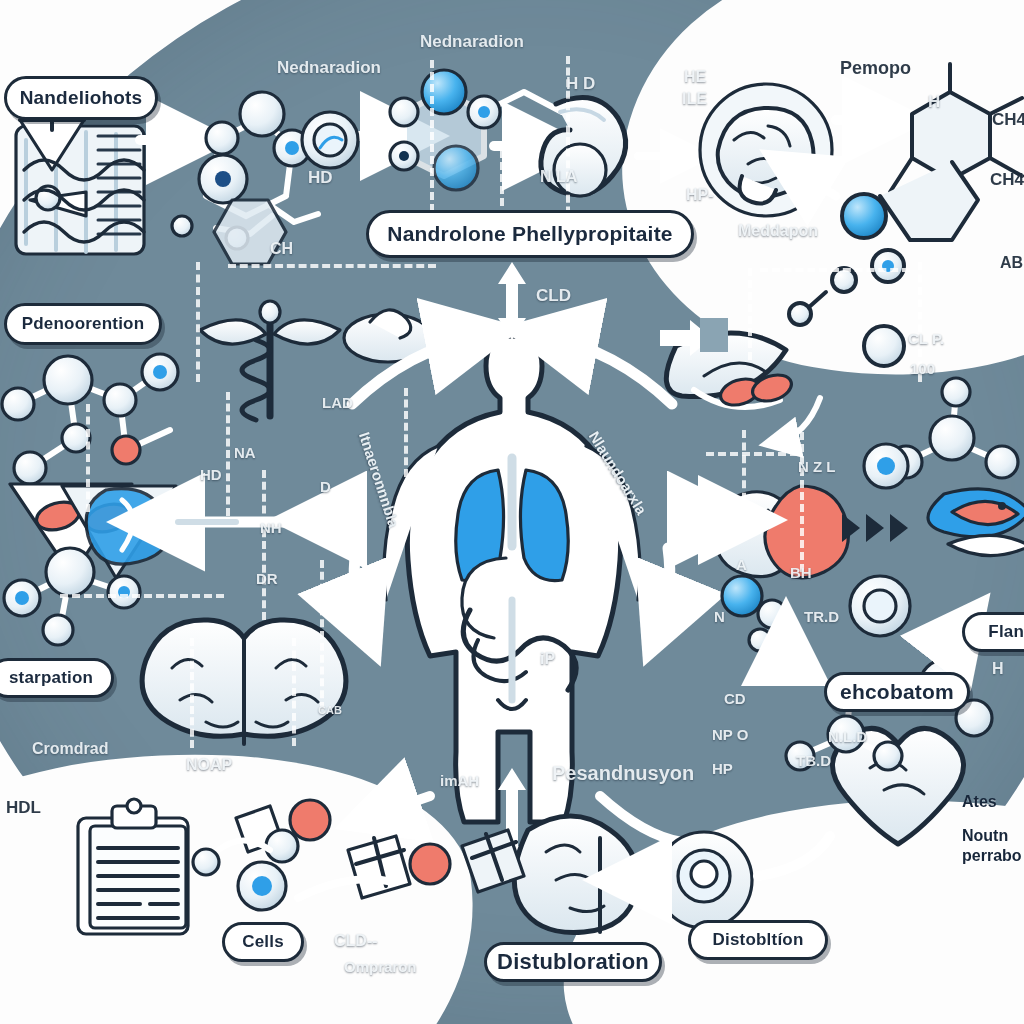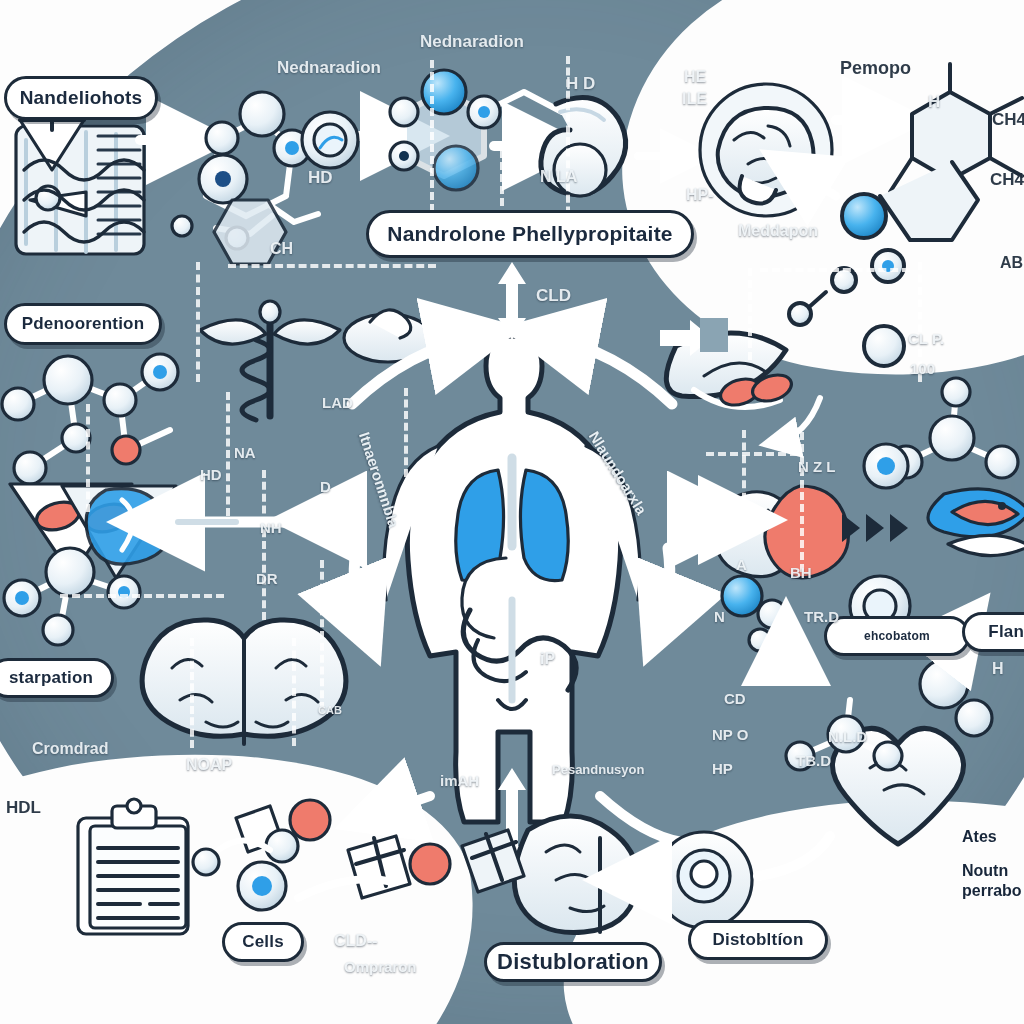--- a/index.html
+++ b/index.html
@@ -419,36 +419,36 @@
   <div class="pill" style="left:4px;top:76px;width:148px;height:38px;font-size:19px;">Nandeliohots</div>
 
   <div class="pill" style="left:4px;top:303px;width:152px;height:36px;font-size:17px;">Pdenoorention</div>
 
   <div class="pill" style="left:366px;top:210px;width:322px;height:42px;font-size:21px;">Nandrolone Phellypropitaite</div>
 
 
   <div class="pill" style="left:-12px;top:658px;width:120px;height:34px;font-size:17px;">starpation</div>
 
 
-  <div class="pill" style="left:824px;top:616px;width:140px;height:34px;font-size:12px;">ehcobatom</div>
+  <div class="pill" style="left:824px;top:672px;width:140px;height:34px;font-size:21px;">ehcobatom</div>
 
   <div class="pill" style="left:962px;top:612px;width:92px;height:34px;font-size:17px;">Flana</div>
 
   <div class="pill" style="left:222px;top:922px;width:76px;height:34px;font-size:17px;">Cells</div>
 
   <div class="pill" style="left:484px;top:942px;width:172px;height:34px;font-size:22px;">Distubloration</div>
 
   <div class="pill" style="left:688px;top:920px;width:134px;height:34px;font-size:17px;">Distobltíon</div>
 
   <div class="lab" style="left:277px;top:58px;font-size:17px;">Nednaradion</div>
   <div class="lab" style="left:420px;top:32px;font-size:17px;">Nednaradion</div>
   <div class="lab dark" style="left:840px;top:58px;font-size:18px;">Pemopo</div>
   <div class="lab" style="left:738px;top:222px;font-size:16px;">Meddapon</div>
   <div class="lab" style="left:536px;top:286px;font-size:17px;">CLD</div>
-  <div class="lab" style="left:552px;top:762px;font-size:13px;">Pesandnusyon</div>
+  <div class="lab" style="left:552px;top:762px;font-size:20px;">Pesandnusyon</div>
   <div class="lab" style="left:32px;top:740px;font-size:16px;">Cromdrad</div>
   <div class="lab" style="left:186px;top:756px;font-size:16px;">NOAP</div>
   <div class="lab" style="left:318px;top:704px;font-size:11px;">CAB</div>
   <div class="lab" style="left:334px;top:932px;font-size:16px;">CLD--</div>
   <div class="lab" style="left:344px;top:958px;font-size:15px;">Ompraron</div>
   <div class="lab" style="left:440px;top:772px;font-size:15px;">imAH</div>
 
   <div class="lab" style="left:308px;top:168px;font-size:17px;">HD</div>
   <div class="lab" style="left:270px;top:240px;font-size:16px;">CH</div>
   <div class="lab" style="left:566px;top:74px;font-size:17px;text-align:center;">H  D</div>
@@ -476,19 +476,19 @@
   <div class="lab" style="left:724px;top:654px;font-size:15px;margin-top:36px;">CD</div>
   <div class="lab" style="left:712px;top:726px;font-size:15px;">NP  O</div>
   <div class="lab" style="left:712px;top:760px;font-size:15px;">HP</div>
   <div class="lab" style="left:828px;top:728px;font-size:15px;">N.L.D</div>
   <div class="lab" style="left:796px;top:752px;font-size:15px;">TB.D</div>
   <div class="lab" style="left:540px;top:650px;font-size:16px;">iP</div>
   <div class="lab dark" style="left:6px;top:798px;font-size:17px;">HDL</div>
   <div class="lab" style="left:992px;top:660px;font-size:16px;">H</div>
 
 
-  <div class="notes" style="left:962px;top:792px;font-size:16px;margin-top:35px;">
+  <div class="notes" style="left:962px;top:792px;font-size:16px;">
     <div>Ates</div>
     <div style="margin-top:14px;">Noutn</div>
     <div>perrabo</div>
   </div>
 
 </div>
 
 </body></html>

